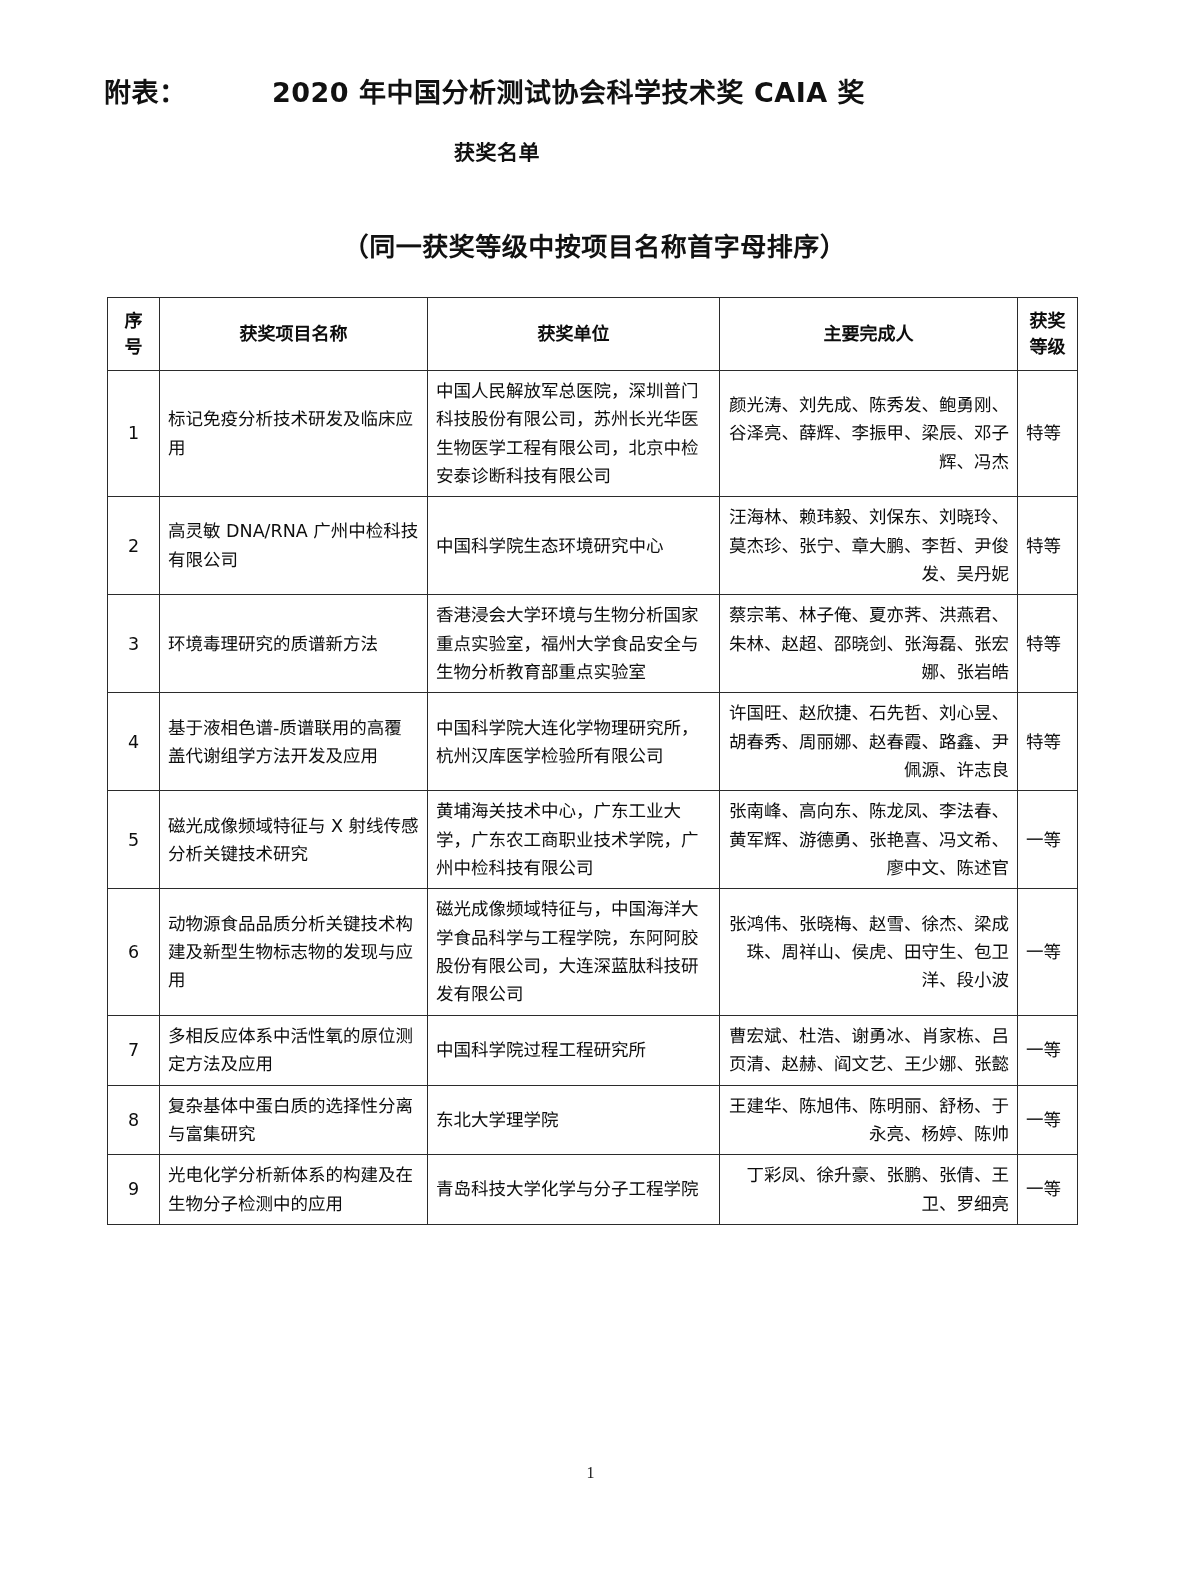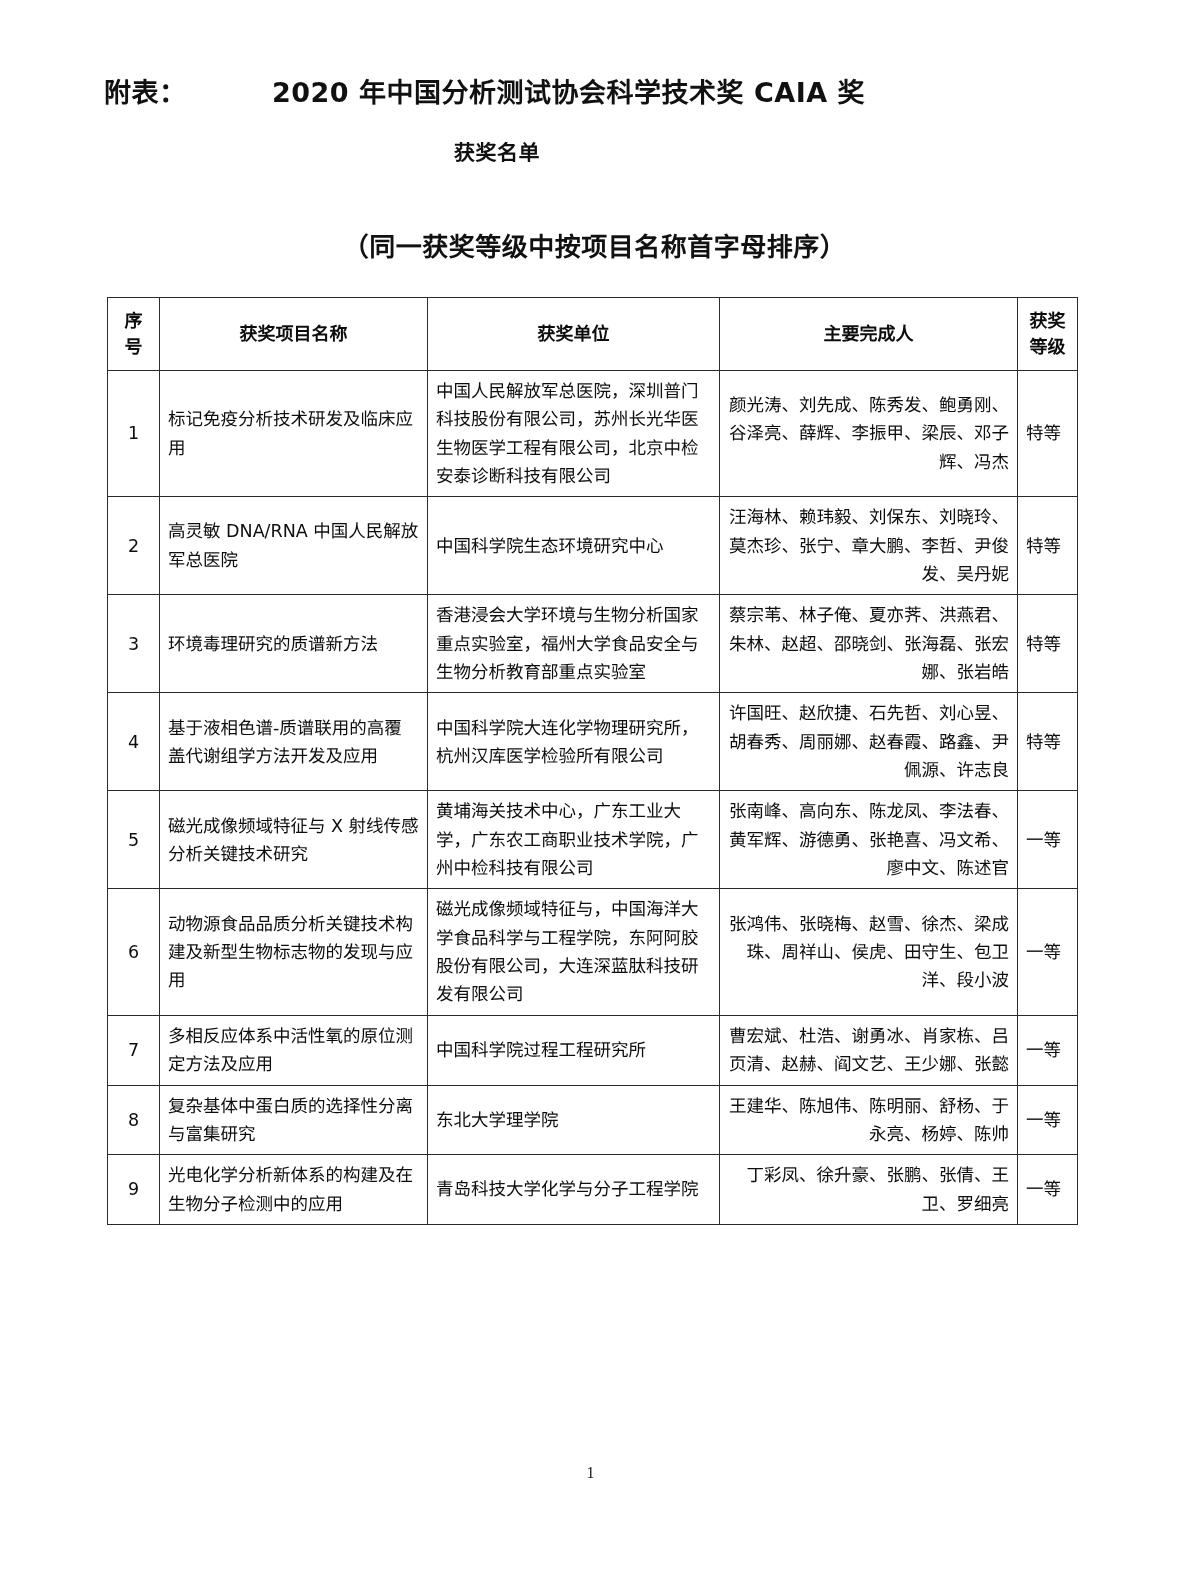--- a/index.html
+++ b/index.html
@@ -176,21 +176,21 @@
       <tbody>
           <tr>
             <td class="seq-cell">1</td>
             <td class="proj-cell">标记免疫分析技术研发及临床应用</td>
             <td class="unit-cell">中国人民解放军总医院，深圳普门科技股份有限公司，苏州长光华医生物医学工程有限公司，北京中检安泰诊断科技有限公司</td>
             <td class="ppl-cell">颜光涛、刘先成、陈秀发、鲍勇刚、谷泽亮、薛辉、李振甲、梁辰、邓子辉、冯杰</td>
             <td class="level-cell">特等</td>
           </tr>
           <tr>
             <td class="seq-cell">2</td>
-            <td class="proj-cell">高灵敏 DNA/RNA 中国人民解放军总医院</td>
+            <td class="proj-cell">高灵敏 DNA/RNA 广州中检科技有限公司</td>
             <td class="unit-cell">中国科学院生态环境研究中心</td>
             <td class="ppl-cell">汪海林、赖玮毅、刘保东、刘晓玲、莫杰珍、张宁、章大鹏、李哲、尹俊发、吴丹妮</td>
             <td class="level-cell">特等</td>
           </tr>
           <tr>
             <td class="seq-cell">3</td>
             <td class="proj-cell">环境毒理研究的质谱新方法</td>
             <td class="unit-cell">香港浸会大学环境与生物分析国家重点实验室，福州大学食品安全与生物分析教育部重点实验室</td>
             <td class="ppl-cell">蔡宗苇、林子俺、夏亦荠、洪燕君、朱林、赵超、邵晓剑、张海磊、张宏娜、张岩皓</td>
             <td class="level-cell">特等</td>

